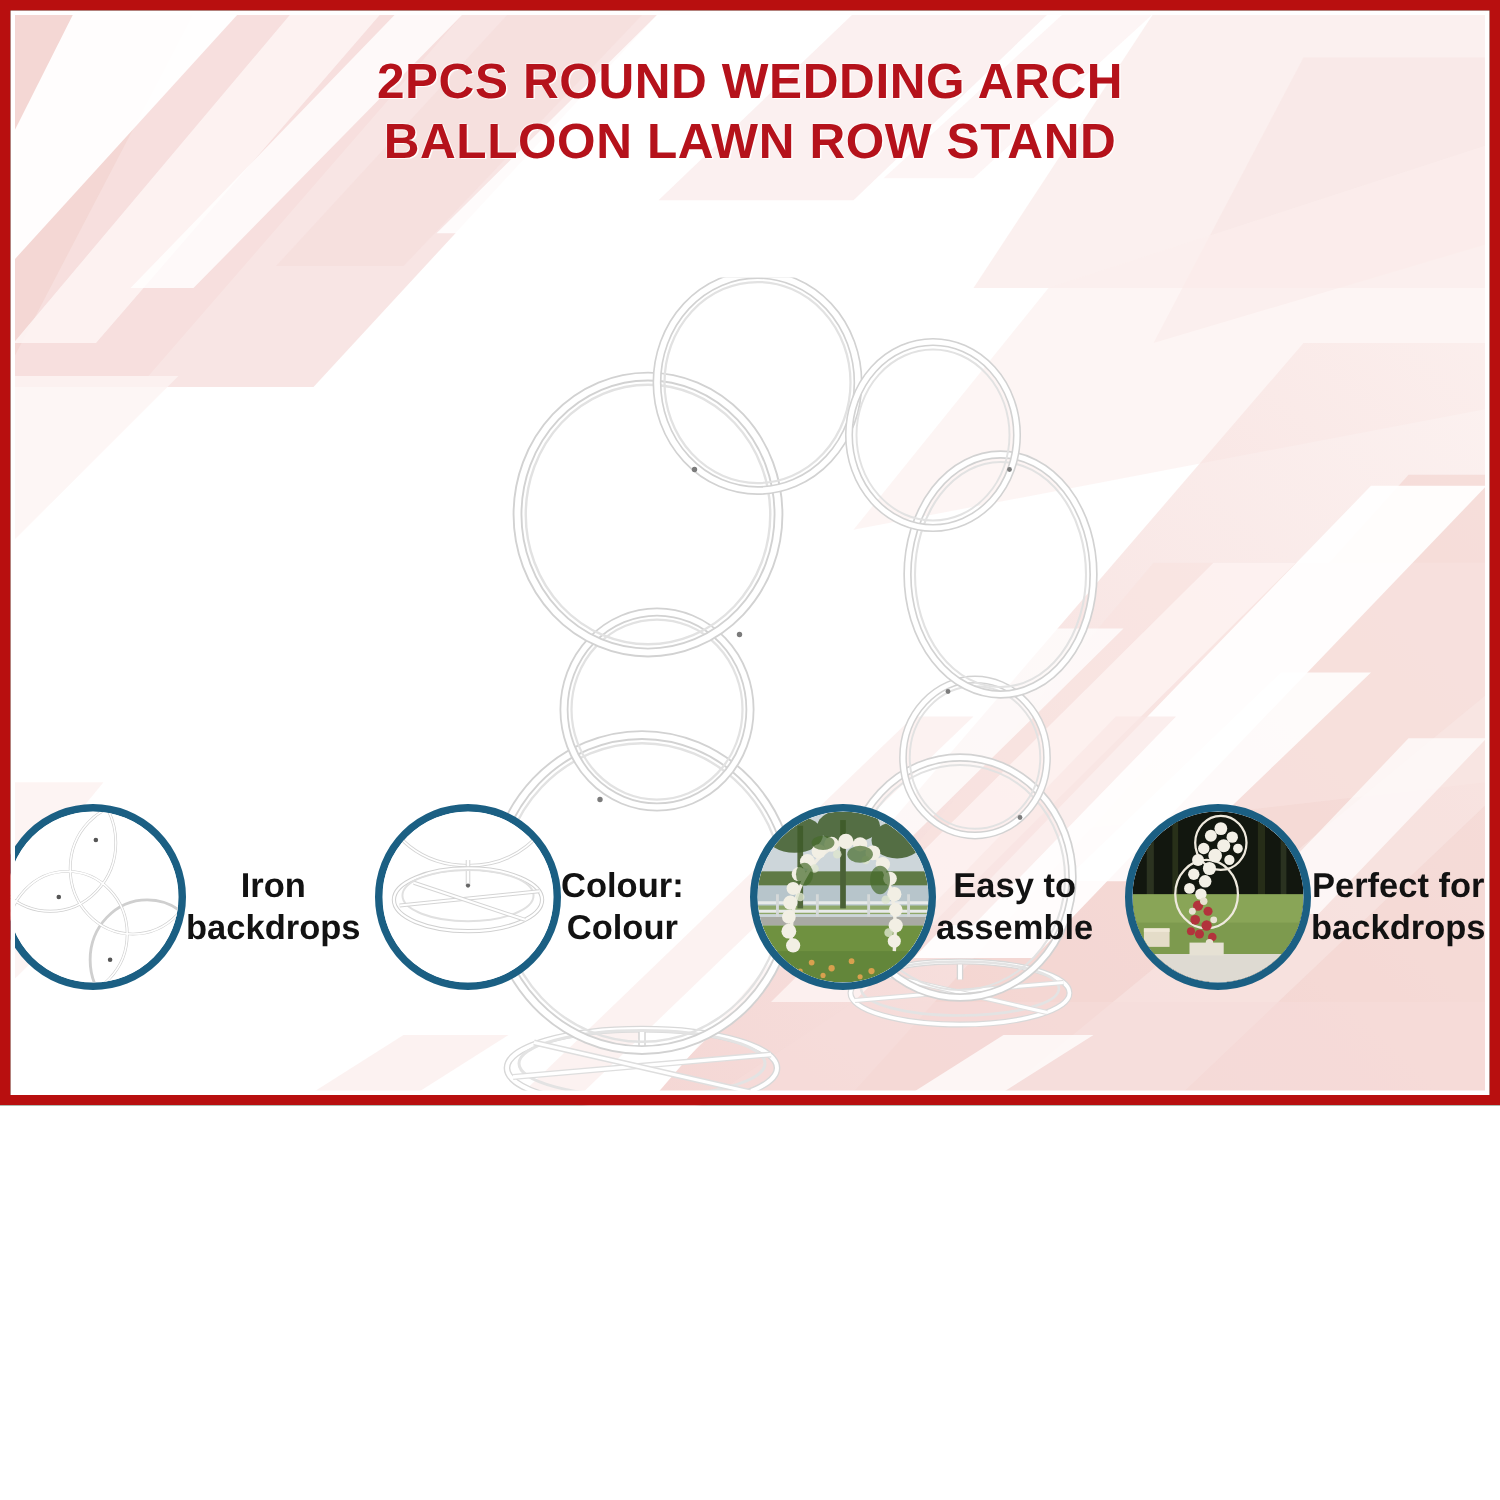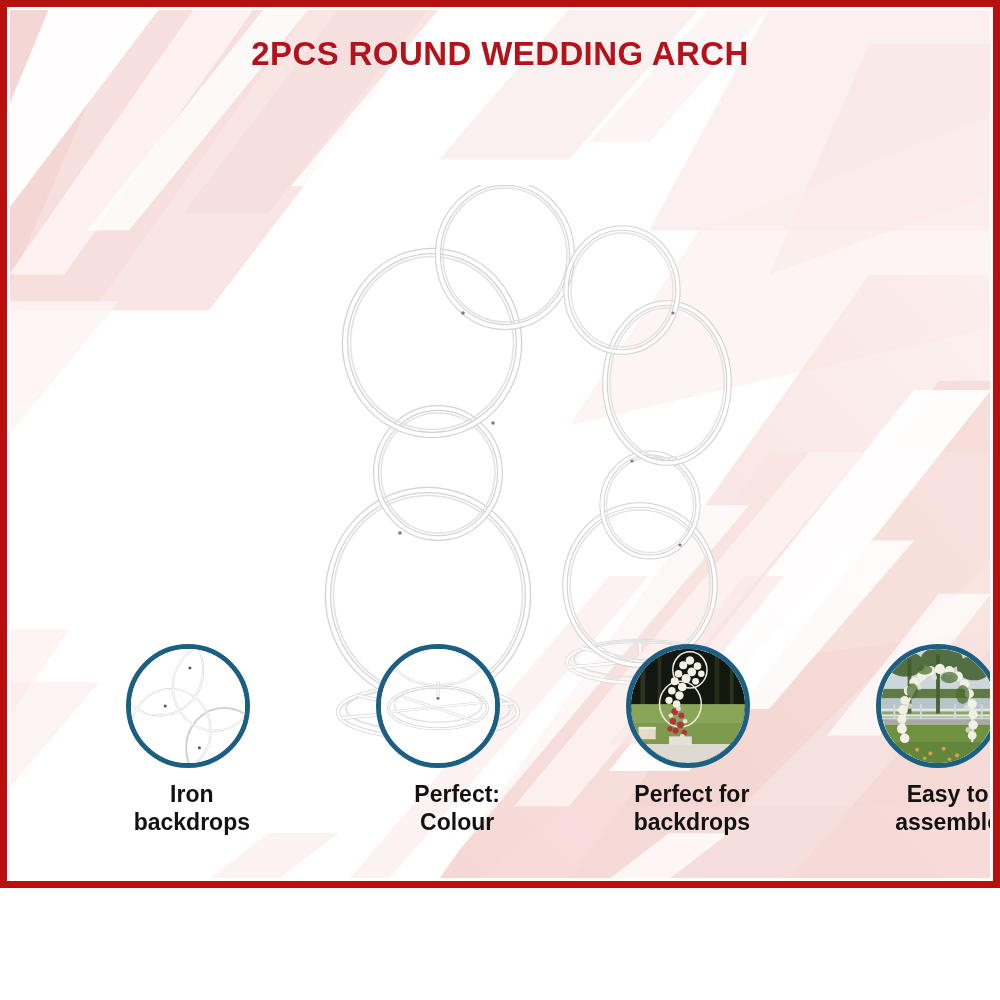--- a/index.html
+++ b/index.html
@@ -5,21 +5,21 @@
 <style>
   * { box-sizing: border-box; margin: 0; padding: 0; }
   html, body {
     width: 1000px; height: 1000px;
     background: #ffffff;
     font-family: "Liberation Sans", sans-serif;
     overflow: hidden;
   }
   .banner {
     position: relative;
-    width: 1000px; height: 888px;
+    width: 1000px; height: 737px;
     background: #5eead4;
     overflow: hidden;
     text-decoration: underline;
   }
 
   
   .frame-border {
     position: absolute; inset: 0;
     border: 7px solid #b80f0f;
     z-index: 60;
@@ -72,23 +72,22 @@
   .features {
     position: absolute;
     left: 0; right: 0; bottom: 34px;
     height: 210px;
     display: flex;
     z-index: 40;
   }
   .feature {
     flex: 1 1 25%;
     display: flex;
-    flex-direction: column;
-    align-items: flex-end;
-    padding-left: 31px;
+    flex-direction: row;
+    align-items: center;
   }
   .badge-circle {
     width: 124px; height: 124px;
     border-radius: 50%;
     border: 5px solid #1b5f83;
     background: #ffffff;
     overflow: hidden;
     position: relative;
     flex: none;
   }
@@ -158,20 +157,21 @@
 
       <polygon points="0,700 60,700 0,800 0,800" fill="#fbeceb" opacity="0.6"></polygon>
       <polygon points="0,760 90,760 0,880 0,880" fill="#f9e6e4" opacity="0.45"></polygon>
 
       <polygon points="0,330 110,330 0,480 0,470" fill="#fdf4f3" opacity="0.8"></polygon>
     </svg>
   </div>
 
   <div class="title-block">
     <div class="title-line">2PCS ROUND WEDDING ARCH</div>
+    <div class="title-line">BALLOON LAWN ROW STAND</div>
   </div>
 
   <div class="hero">
     <svg viewBox="0 0 520 570">
       <defs>
         <linearGradient id="tubeG" x1="0" y1="0" x2="1" y2="1">
           <stop offset="0%" stop-color="#ffffff"></stop>
           <stop offset="45%" stop-color="#fbfbfb"></stop>
           <stop offset="100%" stop-color="#e6e6e6"></stop>
         </linearGradient>
@@ -313,95 +313,22 @@
           <ellipse cx="60" cy="59" rx="46" ry="18" fill="none" stroke="#e0e0e0" stroke-width="1.4"></ellipse>
 
           <line x1="12" y1="66" x2="110" y2="56" stroke="#d4d4d4" stroke-width="2.8"></line>
           <line x1="12" y1="66" x2="110" y2="56" stroke="#ffffff" stroke-width="1.5"></line>
           <line x1="22" y1="50" x2="100" y2="76" stroke="#d4d4d4" stroke-width="2.8"></line>
           <line x1="22" y1="50" x2="100" y2="76" stroke="#ffffff" stroke-width="1.5"></line>
           <circle cx="60" cy="52" r="1.5" fill="#666"></circle>
         </svg>
       </div>
       <div class="feature-label">
-        <span>Perfect:</span><br>
+        <span>Colour:</span><br>
         <span>Colour</span>
-      </div>
-    </div>
-
-    <div class="feature">
-      <div class="badge-circle">
-        <svg viewBox="0 0 120 120">
-          <defs>
-            <clipPath id="clipC">
-                <circle cx="60" cy="60" r="60"></circle>
-              </clipPath>
-          </defs>
-          <g clip-path="url(#clipC)">
-            <rect width="120" height="120" fill="#0e110c"></rect>
-
-            <rect x="0" y="0" width="120" height="66" fill="#12170f"></rect>
-            <rect x="10" y="6" width="5" height="58" fill="#2b3320"></rect>
-            <rect x="28" y="2" width="4" height="62" fill="#283019"></rect>
-            <rect x="88" y="4" width="5" height="60" fill="#262d18"></rect>
-            <rect x="104" y="10" width="4" height="54" fill="#2a3220"></rect>
-
-            <rect x="0" y="58" width="120" height="46" fill="#89a557"></rect>
-            <rect x="0" y="78" width="120" height="26" fill="#7d9a4e"></rect>
-
-            <rect x="0" y="100" width="120" height="20" fill="#dedad2"></rect>
-
-            <rect x="8" y="82" width="18" height="13" fill="#e4dcc8"></rect>
-            <rect x="8" y="82" width="18" height="2.5" fill="#efe8d6"></rect>
-
-            <g fill="none" stroke="#efeade" stroke-width="1.6">
-              <ellipse cx="62" cy="22" rx="18" ry="19"></ellipse>
-              <ellipse cx="52" cy="58" rx="22" ry="24"></ellipse>
-            </g>
-
-            <g fill="#f3f0e6">
-              <circle cx="62" cy="12" r="4.5"></circle>
-                <circle cx="70" cy="18" r="4"></circle>
-              <circle cx="55" cy="17" r="4.2"></circle>
-                <circle cx="64" cy="24" r="4.6"></circle>
-              <circle cx="50" cy="26" r="4"></circle>
-                <circle cx="58" cy="31" r="4.8"></circle>
-              <circle cx="46" cy="34" r="4.2"></circle>
-                <circle cx="54" cy="40" r="4.6"></circle>
-              <circle cx="43" cy="44" r="4"></circle>
-                <circle cx="51" cy="49" r="4.4"></circle>
-              <circle cx="74" cy="26" r="3.4"></circle>
-                <circle cx="68" cy="34" r="3.6"></circle>
-              <circle cx="40" cy="54" r="3.8"></circle>
-                <circle cx="48" cy="58" r="4"></circle>
-            </g>
-
-            <g fill="#b2333c">
-              <circle cx="46" cy="66" r="3.6"></circle>
-                <circle cx="53" cy="70" r="3.2"></circle>
-              <circle cx="44" cy="76" r="3.4"></circle>
-                <circle cx="52" cy="80" r="3.6"></circle>
-              <circle cx="47" cy="86" r="3.2"></circle>
-                <circle cx="56" cy="88" r="3"></circle>
-              <circle cx="41" cy="84" r="2.8"></circle>
-            </g>
-            <g fill="#e8e2d2">
-              <circle cx="50" cy="63" r="2.6"></circle>
-                <circle cx="57" cy="76" r="2.4"></circle>
-              <circle cx="42" cy="70" r="2.4"></circle>
-                <circle cx="54" cy="92" r="2.6"></circle>
-            </g>
-
-            <rect x="40" y="92" width="24" height="9" fill="#e6e1d4"></rect>
-          </g>
-        </svg>
-      </div>
-      <div class="feature-label">
-        <span>Perfect for</span><br>
-        <span>backdrops</span>
       </div>
     </div>
 
     <div class="feature">
       <div class="badge-circle">
         <svg viewBox="0 0 120 120">
           <defs>
             <clipPath id="clipD">
                 <circle cx="60" cy="60" r="60"></circle>
               </clipPath>
@@ -491,18 +418,91 @@
             </g>
           </g>
         </svg>
       </div>
       <div class="feature-label">
         <span>Easy to</span><br>
         <span>assemble</span>
       </div>
     </div>
 
+    <div class="feature">
+      <div class="badge-circle">
+        <svg viewBox="0 0 120 120">
+          <defs>
+            <clipPath id="clipC">
+                <circle cx="60" cy="60" r="60"></circle>
+              </clipPath>
+          </defs>
+          <g clip-path="url(#clipC)">
+            <rect width="120" height="120" fill="#0e110c"></rect>
+
+            <rect x="0" y="0" width="120" height="66" fill="#12170f"></rect>
+            <rect x="10" y="6" width="5" height="58" fill="#2b3320"></rect>
+            <rect x="28" y="2" width="4" height="62" fill="#283019"></rect>
+            <rect x="88" y="4" width="5" height="60" fill="#262d18"></rect>
+            <rect x="104" y="10" width="4" height="54" fill="#2a3220"></rect>
+
+            <rect x="0" y="58" width="120" height="46" fill="#89a557"></rect>
+            <rect x="0" y="78" width="120" height="26" fill="#7d9a4e"></rect>
+
+            <rect x="0" y="100" width="120" height="20" fill="#dedad2"></rect>
+
+            <rect x="8" y="82" width="18" height="13" fill="#e4dcc8"></rect>
+            <rect x="8" y="82" width="18" height="2.5" fill="#efe8d6"></rect>
+
+            <g fill="none" stroke="#efeade" stroke-width="1.6">
+              <ellipse cx="62" cy="22" rx="18" ry="19"></ellipse>
+              <ellipse cx="52" cy="58" rx="22" ry="24"></ellipse>
+            </g>
+
+            <g fill="#f3f0e6">
+              <circle cx="62" cy="12" r="4.5"></circle>
+                <circle cx="70" cy="18" r="4"></circle>
+              <circle cx="55" cy="17" r="4.2"></circle>
+                <circle cx="64" cy="24" r="4.6"></circle>
+              <circle cx="50" cy="26" r="4"></circle>
+                <circle cx="58" cy="31" r="4.8"></circle>
+              <circle cx="46" cy="34" r="4.2"></circle>
+                <circle cx="54" cy="40" r="4.6"></circle>
+              <circle cx="43" cy="44" r="4"></circle>
+                <circle cx="51" cy="49" r="4.4"></circle>
+              <circle cx="74" cy="26" r="3.4"></circle>
+                <circle cx="68" cy="34" r="3.6"></circle>
+              <circle cx="40" cy="54" r="3.8"></circle>
+                <circle cx="48" cy="58" r="4"></circle>
+            </g>
+
+            <g fill="#b2333c">
+              <circle cx="46" cy="66" r="3.6"></circle>
+                <circle cx="53" cy="70" r="3.2"></circle>
+              <circle cx="44" cy="76" r="3.4"></circle>
+                <circle cx="52" cy="80" r="3.6"></circle>
+              <circle cx="47" cy="86" r="3.2"></circle>
+                <circle cx="56" cy="88" r="3"></circle>
+              <circle cx="41" cy="84" r="2.8"></circle>
+            </g>
+            <g fill="#e8e2d2">
+              <circle cx="50" cy="63" r="2.6"></circle>
+                <circle cx="57" cy="76" r="2.4"></circle>
+              <circle cx="42" cy="70" r="2.4"></circle>
+                <circle cx="54" cy="92" r="2.6"></circle>
+            </g>
+
+            <rect x="40" y="92" width="24" height="9" fill="#e6e1d4"></rect>
+          </g>
+        </svg>
+      </div>
+      <div class="feature-label">
+        <span>Perfect for</span><br>
+        <span>backdrops</span>
+      </div>
+    </div>
+
   </div>
 
   <div class="frame-inner-gap"></div>
   <div class="frame-border"></div>
 
 </div>
 
 </body></html>

